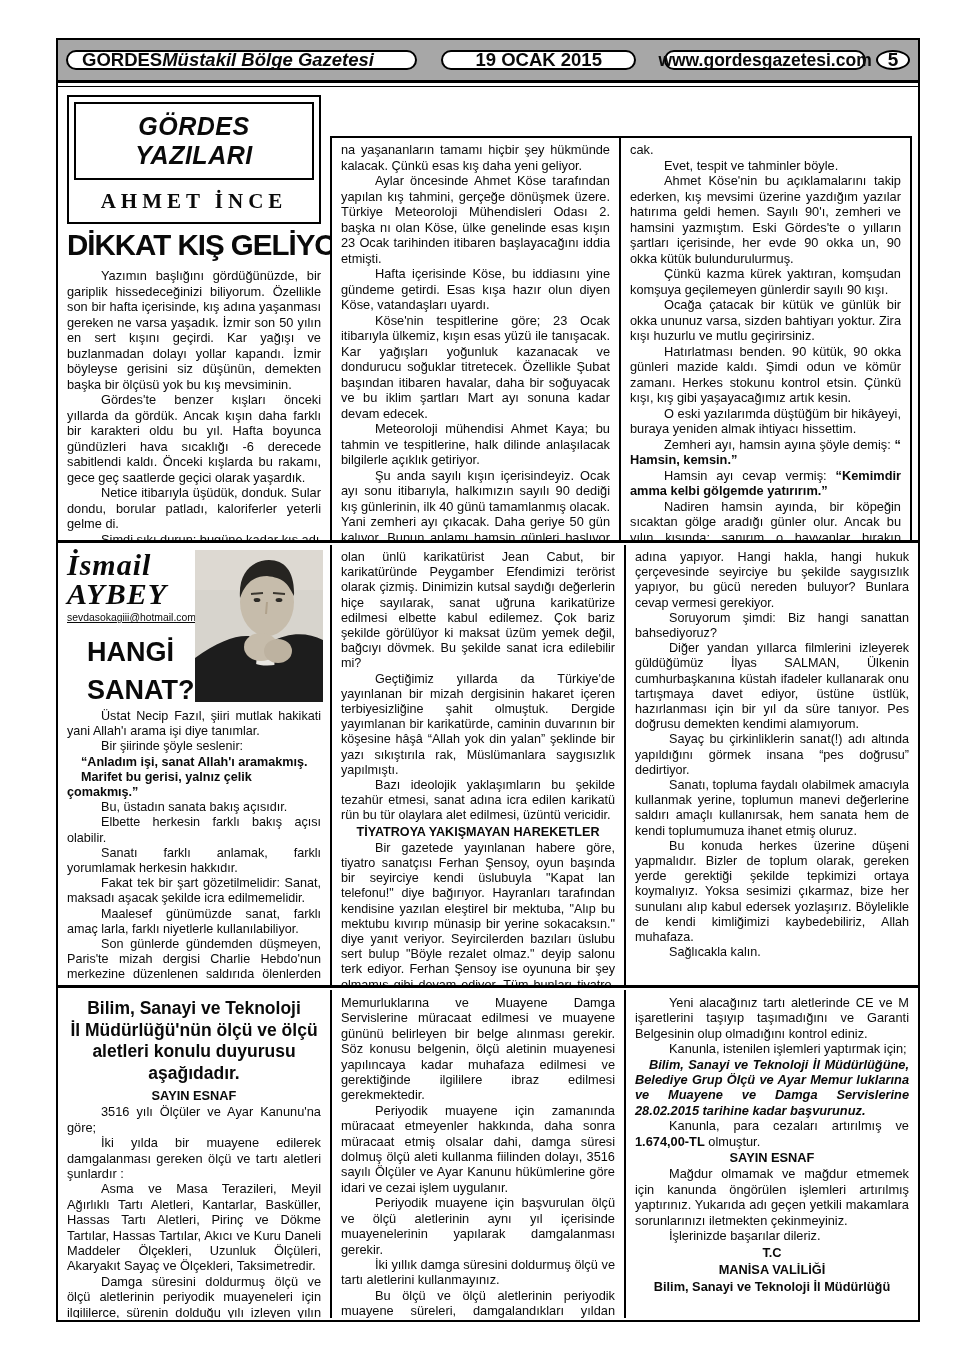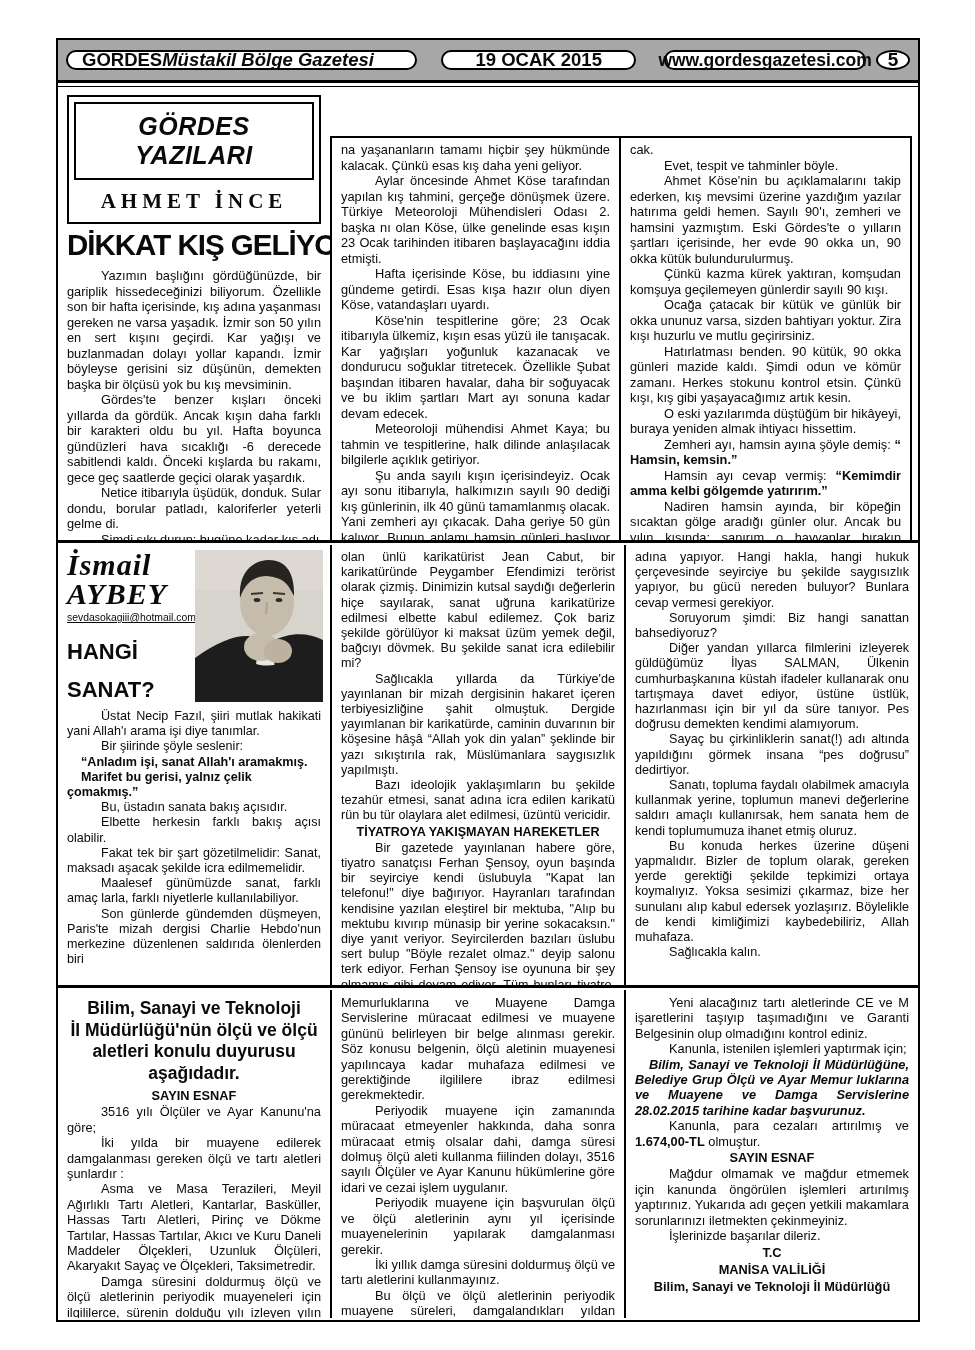--- a/index.html
+++ b/index.html
@@ -39,21 +39,21 @@
            font-size:25px;letter-spacing:0.5px;padding:8px 2px;}
   .kutu-author{text-align:center;font-family:"Liberation Serif",serif;font-weight:bold;
                font-size:21px;letter-spacing:5px;padding:9px 0 3px;}
   .manset{margin:4px 0 6px;font-weight:bold;font-size:29.5px;letter-spacing:-1px;white-space:nowrap;}
   
   .ayb-head{display:flex;margin-bottom:4px;}
   .ayb-left{width:128px;flex:none;}
   .ayb-first,.ayb-last{font-family:"Liberation Serif",serif;font-weight:bold;font-style:italic;
                        font-size:30px;line-height:29px;letter-spacing:1px;}
   .ayb-mail{font-size:10.4px;text-decoration:underline;margin:4px 0 14px;white-space:nowrap;}
-  .ayb-h{font-weight:bold;font-size:22px;line-height:30px;}
+  .ayb-h{font-weight:bold;font-size:27px;line-height:30px;margin-left:20px;}
   .foto{flex:none;margin-left:0px;}
   
   .duyuru-h{font-weight:bold;font-size:17.5px;line-height:21.5px;text-align:center;
             white-space:pre-line;margin:3px 0 3px;}
   .sec-duyuru .p{line-height:15.4px;}
 </style>
 </head>
 <body>
 
 <div id="page">
@@ -146,30 +146,31 @@
           </svg>
         </div>
         <div>
 
         <p class="p">Üstat Necip Fazıl, şiiri mutlak hakikati yani Allah'ı arama işi diye tanımlar.</p>
             <p class="p">Bir şiirinde şöyle seslenir:</p>
             <p class="p bq">“Anladım işi, sanat Allah'ı aramakmış.</p>
             <p class="p bq">Marifet bu gerisi, yalnız çelik çomakmış.”</p>
             <p class="p">Bu, üstadın sanata bakış açısıdır.</p>
             <p class="p">Elbette herkesin farklı bakış açısı olabilir.</p>
+            <p class="p">Sanatı farklı anlamak, farklı yorumlamak herkesin hakkıdır.</p>
             <p class="p">Fakat tek bir şart gözetilmelidir: Sanat, maksadı aşacak şekilde icra edilmemelidir.</p>
             <p class="p">Maalesef günümüzde sanat, farklı amaç larla, farklı niyetlerle kullanılabiliyor.</p>
             <p class="p">Son günlerde gündemden düşmeyen, Paris'te mizah dergisi Charlie Hebdo'nun merkezine düzenlenen saldırıda ölenlerden biri</p>
           </div>
       </div>
 
       <div class="col" style="left:274px;width:292px;">
 
       <p class="p ni">olan ünlü karikatürist Jean Cabut, bir karikatüründe Peygamber Efendimizi terörist olarak çizmiş. Dinimizin kutsal saydığı değerlerin hiçe sayılarak, sanat uğruna karikatürize edilmesi elbette kabul edilemez. Çok bariz şekilde görülüyor ki maksat üzüm yemek değil, bağcıyı dövmek. Bu şekilde sanat icra edilebilir mi?</p>
-          <p class="p">Sağlıcakla yıllarda da Türkiye'de yayınlanan bir mizah dergisinin hakaret içeren terbiyesizliğine şahit olmuştuk. Dergide yayımlanan bir karikatürde, caminin duvarının bir köşesine hâşâ “Allah yok din yalan” şeklinde bir yazı sıkıştırıla rak, Müslümanlara saygısızlık yapılmıştı.</p>
+          <p class="p">Geçtiğimiz yıllarda da Türkiye'de yayınlanan bir mizah dergisinin hakaret içeren terbiyesizliğine şahit olmuştuk. Dergide yayımlanan bir karikatürde, caminin duvarının bir köşesine hâşâ “Allah yok din yalan” şeklinde bir yazı sıkıştırıla rak, Müslümanlara saygısızlık yapılmıştı.</p>
           <p class="p">Bazı ideolojik yaklaşımların bu şekilde tezahür etmesi, sanat adına icra edilen karikatü rün bu tür olaylara alet edilmesi, üzüntü vericidir.</p>
           <p class="p sub">TİYATROYA YAKIŞMAYAN HAREKETLER</p>
           <p class="p">Bir gazetede yayınlanan habere göre, tiyatro sanatçısı Ferhan Şensoy, oyun başında bir seyirciye kendi üslubuyla "Kapat lan telefonu!" diye bağırıyor. Hayranları tarafından kendisine yazılan eleştirel bir mektuba, "Alıp bu mektubu kıvırıp münasip bir yerine sokacaksın." diye yanıt veriyor. Seyircilerden bazıları üslubu sert bulup "Böyle rezalet olmaz." deyip salonu terk ediyor. Ferhan Şensoy ise oyununa bir şey olmamış gibi devam ediyor. Tüm bunları tiyatro, yani sanat</p>
         </div>
       <div class="col" style="left:568px;width:292px;">
 
       <p class="p ni">adına yapıyor. Hangi hakla, hangi hukuk çerçevesinde seyirciye bu şekilde saygısızlık yapıyor, bu gücü nereden buluyor? Bunlara cevap vermesi gerekiyor.</p>
           <p class="p">Soruyorum şimdi: Biz hangi sanattan bahsediyoruz?</p>
           <p class="p">Diğer yandan yıllarca filmlerini izleyerek güldüğümüz İlyas SALMAN, Ülkenin cumhurbaşkanına küstah ifadeler kullanarak onu tartışmaya davet ediyor, üstüne üstlük, hazırlanması için bir yıl da süre tanıyor. Pes doğrusu demekten kendimi alamıyorum.</p>
           <p class="p">Sayaç bu çirkinliklerin sanat(!) adı altında yapıldığını görmek insana “pes doğrusu” dedirtiyor.</p>

